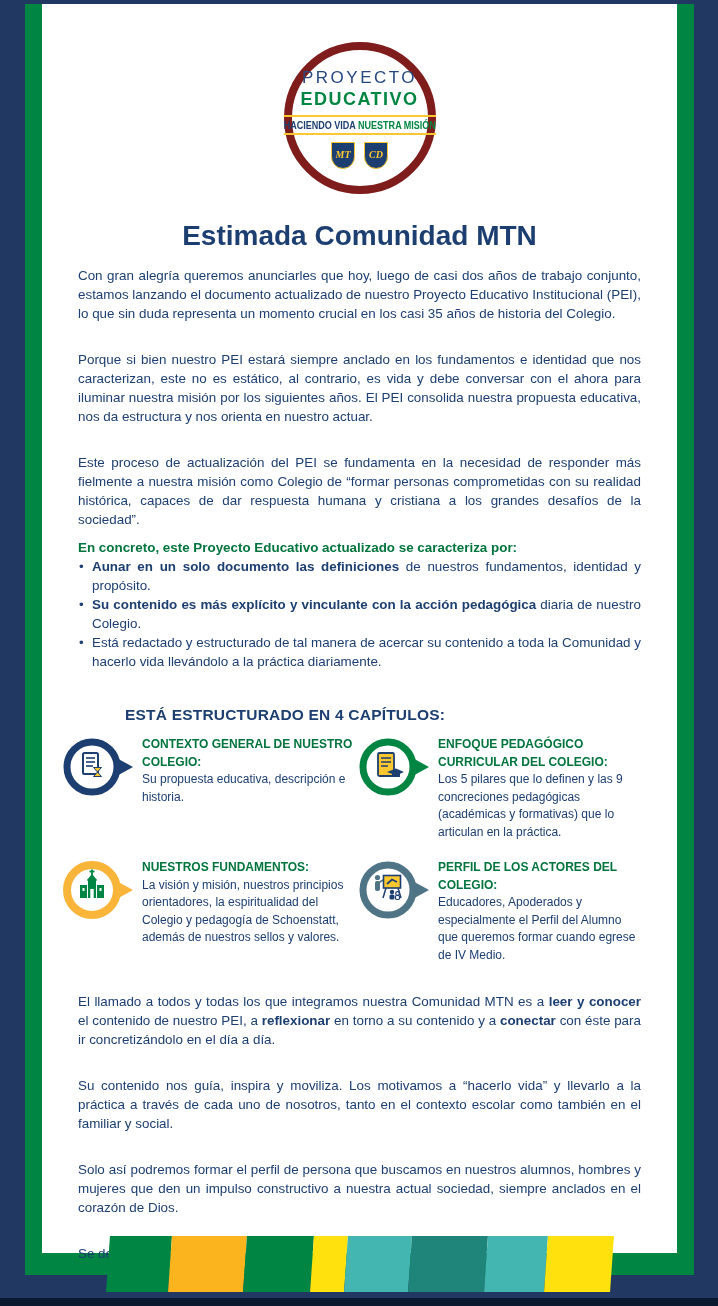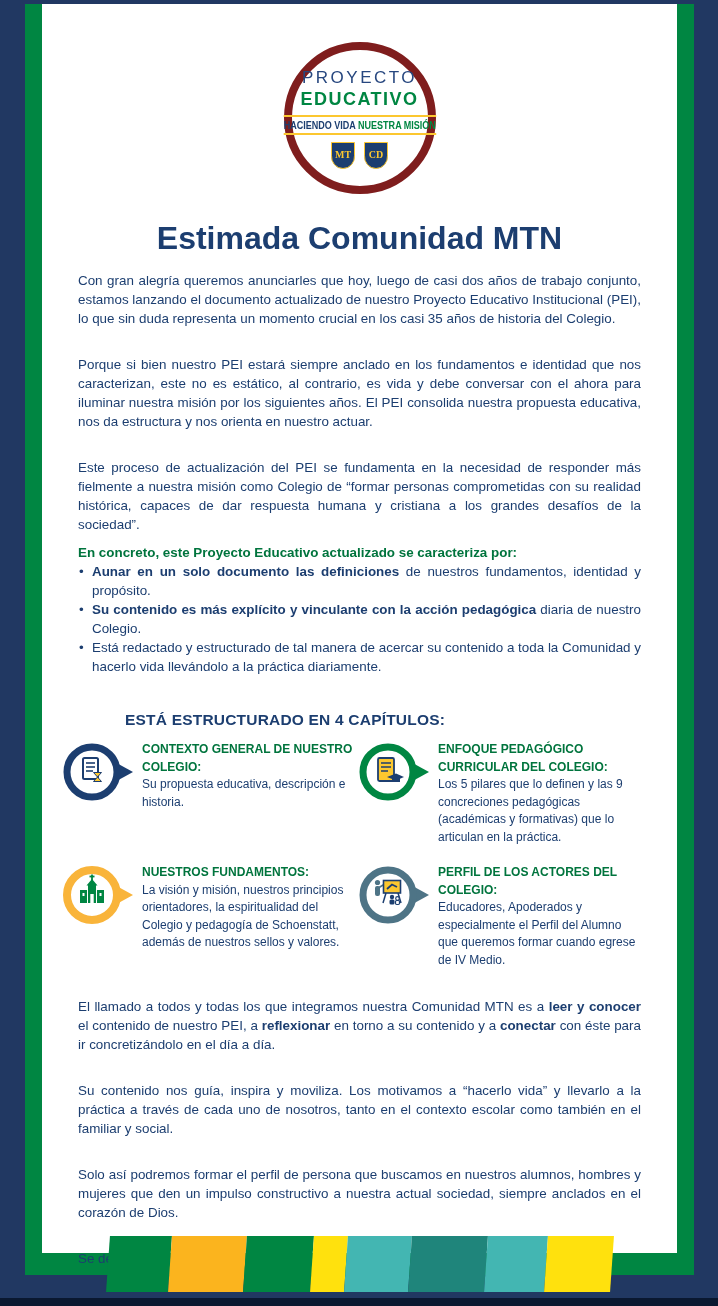--- a/index.html
+++ b/index.html
@@ -27,25 +27,25 @@
   }
   .logo-line1{color:#27477F;font-size:17px;letter-spacing:2.5px;margin-top:2px;}
   .logo-line2{color:#008642;font-size:18px;font-weight:bold;letter-spacing:1.5px;margin-top:1px;}
   .logo-banner{
     margin-top:5px;padding:2px 0;border-top:2px solid #FCC72F;border-bottom:2px solid #FCC72F;
     font-size:11px;font-weight:bold;white-space:nowrap;
     transform:scaleX(0.82);transform-origin:center;
   }
   .banner-p1{color:#1C3E70;}
   .banner-p2{color:#008642;}
-  .shields{display:flex;gap:7px;margin-top:6px;}
+  .shields{display:flex;gap:7px;margin-top:6px;font-style:italic;}
   
   h1.title{
     margin:26px 0 0 0;text-align:center;color:#1C3E70;
-    font-size:32px;font-weight:bold;
+    font-size:28px;font-weight:bold;
   }
   .body-text{color:#1C3E70;font-size:13.4px;line-height:19px;}
   p.para{margin:9px 0 0 0;text-align:justify;}
   p.first{margin-top:14px;}
   p.gap{margin-top:27px;}
   .green-lead{color:#00743D;font-weight:bold;margin-top:27px;}
   ul.features{margin:0;padding:0 0 0 14px;list-style:none;}
   ul.features li{position:relative;text-align:justify;}
   ul.features li::before{content:"•";position:absolute;left:-13px;color:#1C3E70;}
   

